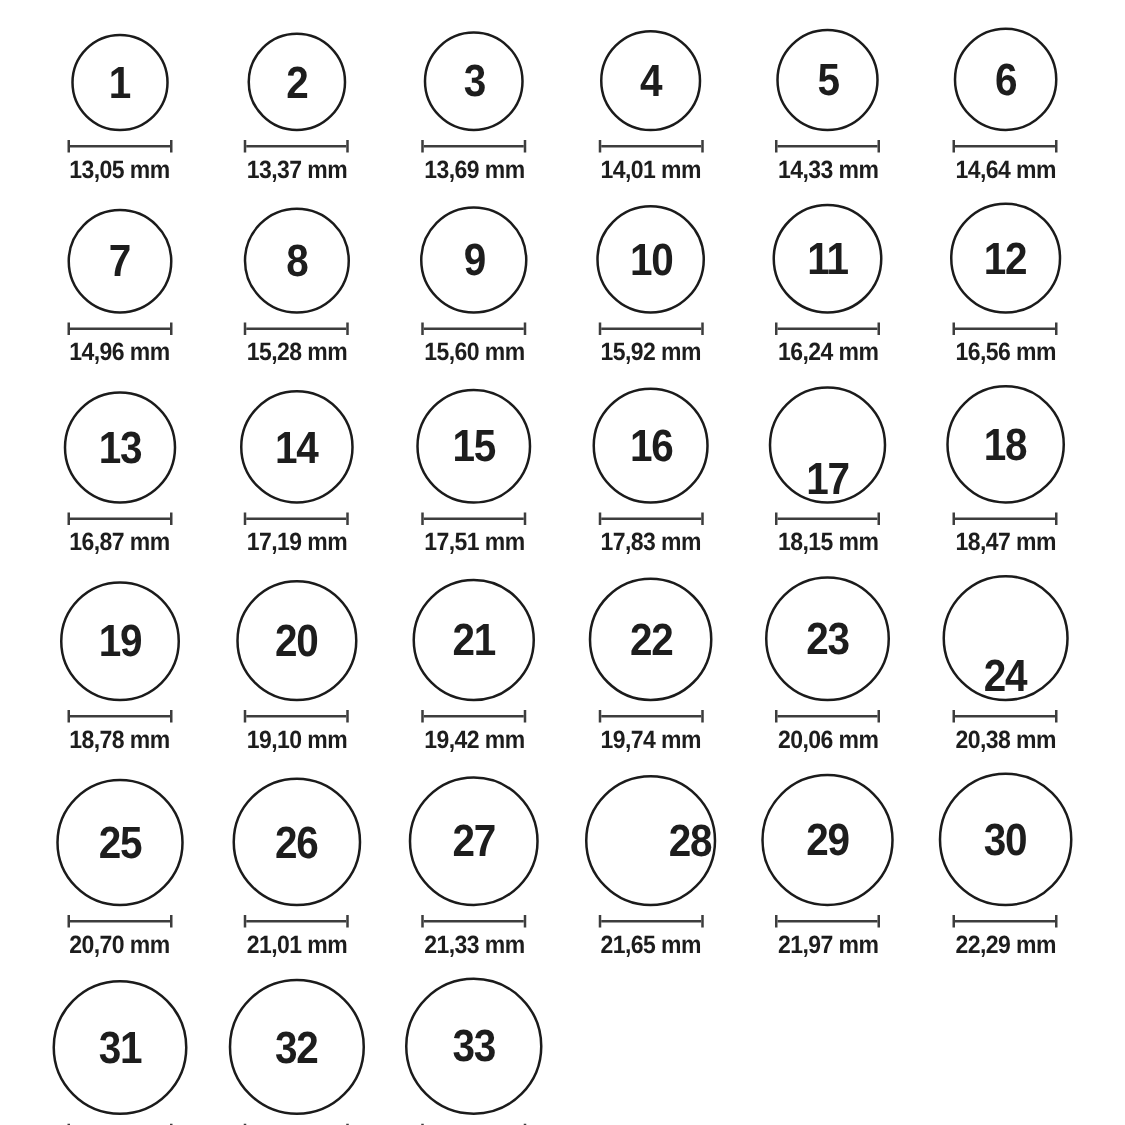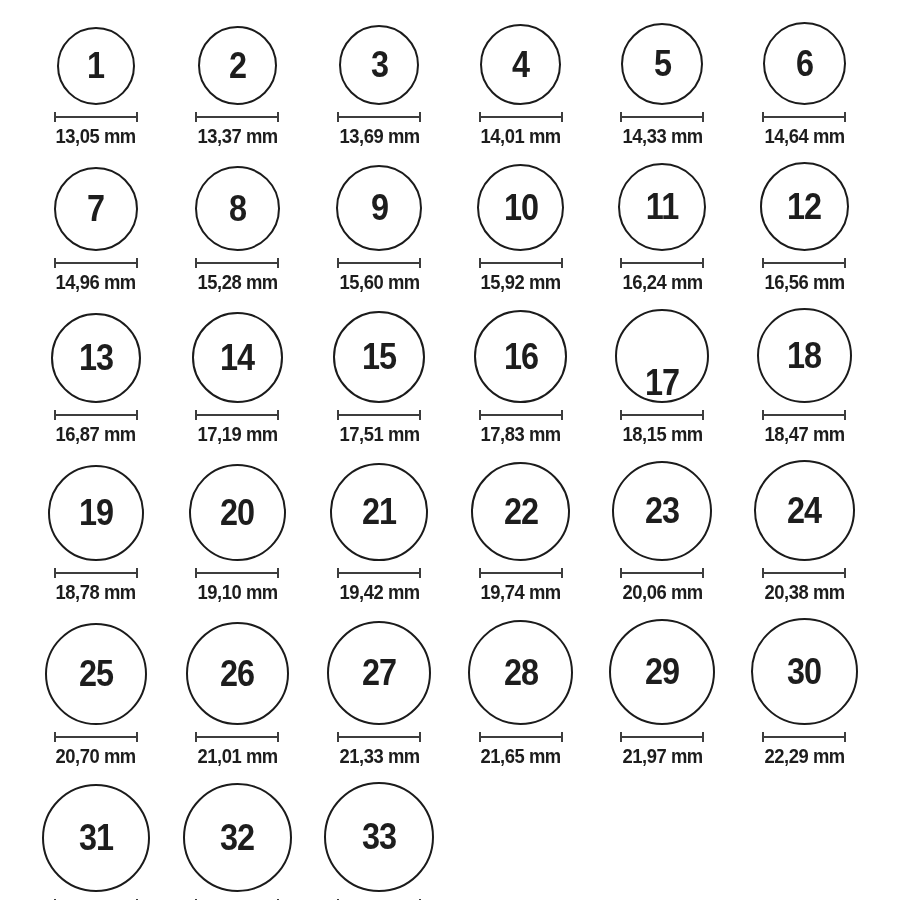--- a/index.html
+++ b/index.html
@@ -242,21 +242,21 @@
         <div class="dim-label">19,74 mm</div>
       </div>
       <div class="cell">
         <div class="ring" style="width: 100px; height: 100px;">
           <span class="ring-num">23</span>
         </div>
         <div class="dim-line"></div>
         <div class="dim-label">20,06 mm</div>
       </div>
       <div class="cell">
-        <div class="ring" style="width: 101px; height: 101px;">
+        <div class="ring" style="width: 101px; height: 101px; align-items: flex-end;">
           <span class="ring-num">24</span>
         </div>
         <div class="dim-line"></div>
         <div class="dim-label">20,38 mm</div>
       </div>
     </div>
     <div class="row">
       <div class="cell">
         <div class="ring" style="width: 102px; height: 102px; text-align: right;">
           <span class="ring-num">25</span>
@@ -272,21 +272,21 @@
         <div class="dim-label">21,01 mm</div>
       </div>
       <div class="cell">
         <div class="ring" style="width: 104px; height: 104px;">
           <span class="ring-num">27</span>
         </div>
         <div class="dim-line"></div>
         <div class="dim-label">21,33 mm</div>
       </div>
       <div class="cell">
-        <div class="ring" style="width: 105px; height: 105px;">
+        <div class="ring" style="width: 105px; height: 105px; justify-content: flex-end;">
           <span class="ring-num">28</span>
         </div>
         <div class="dim-line"></div>
         <div class="dim-label">21,65 mm</div>
       </div>
       <div class="cell">
         <div class="ring" style="width: 106px; height: 106px;">
           <span class="ring-num">29</span>
         </div>
         <div class="dim-line"></div>

